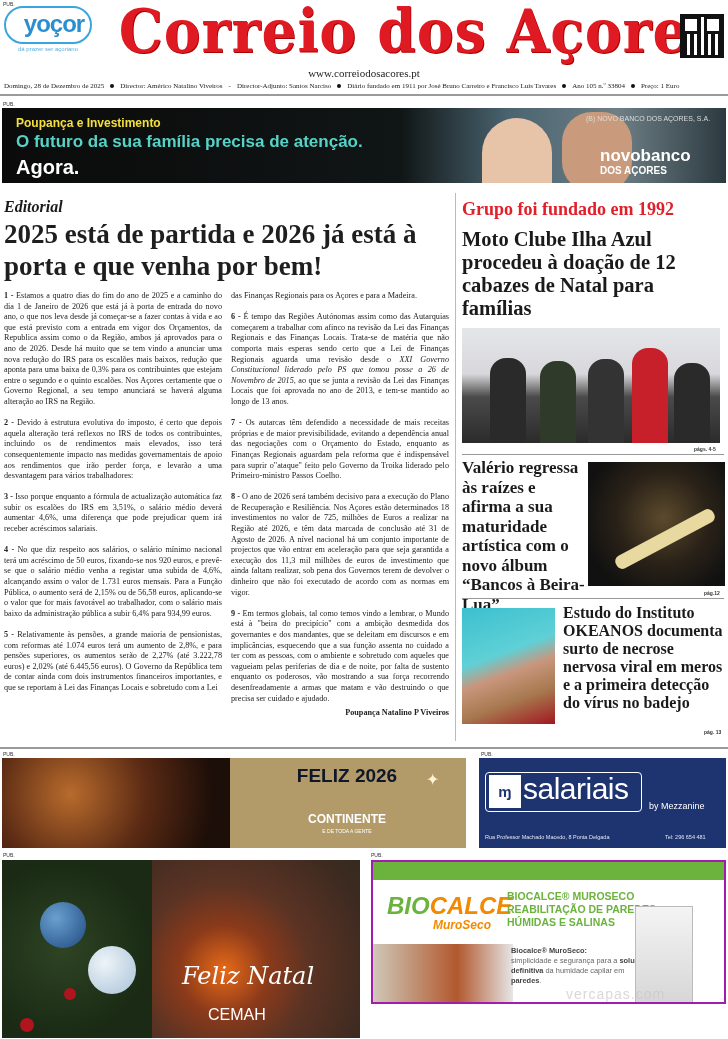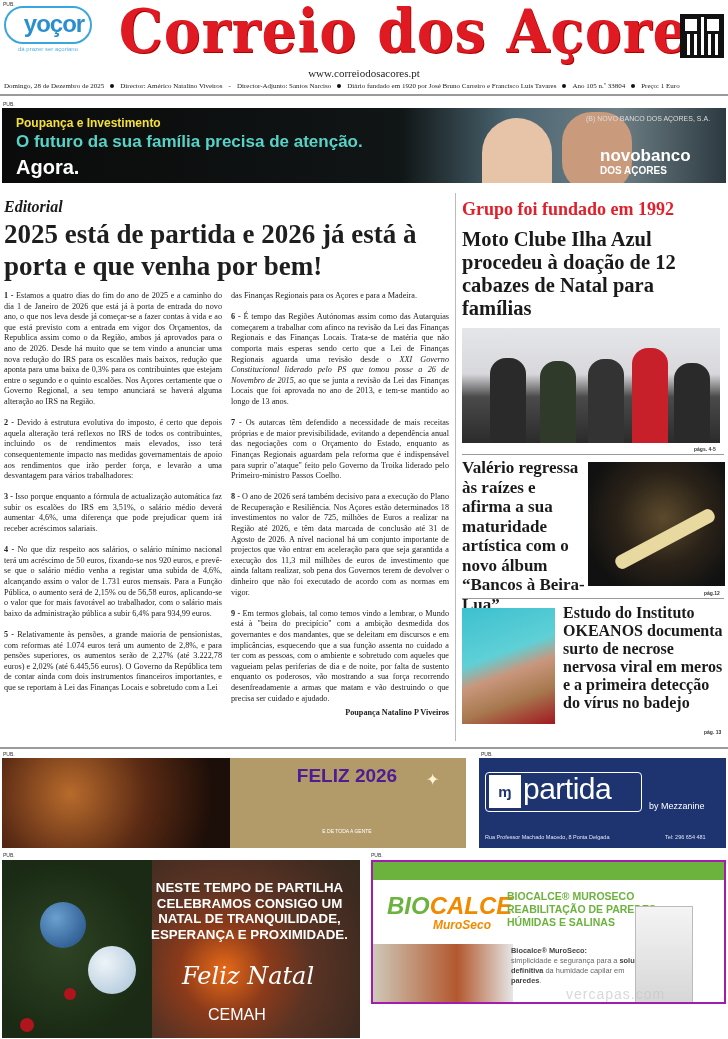--- a/index.html
+++ b/index.html
@@ -46,21 +46,21 @@
 .fig{position:absolute;bottom:0;width:36px;border-radius:16px 16px 0 0}
 .pg{position:absolute;font-family:"Liberation Sans",sans-serif;font-size:5px;font-weight:bold;color:#333}
 .hr{position:absolute;left:462px;width:262px;height:1px;background:#999}
 .val-title{position:absolute;left:462px;top:458px;width:126px;font-weight:bold;font-size:17px;line-height:19.5px}
 .valerio{left:588px;top:462px;width:137px;height:124px;background:radial-gradient(circle at 55% 45%,#5c4a2c 0,#2a2218 45%,#111 80%)}
 .est-photo{left:462px;top:608px;width:93px;height:116px;background:linear-gradient(160deg,#3cc0cf 0,#5fd0d6 40%,#c9967d 55%,#a7794f 75%,#a11820 100%)}
 .est-title{position:absolute;left:563px;top:604px;width:162px;font-weight:bold;font-size:16px;line-height:18px}
 
 .cont{position:absolute;left:2px;top:758px;width:464px;height:90px;overflow:hidden;background:#b29a69}
 .cont .photo-part{position:absolute;left:0;top:0;width:228px;height:90px;background:radial-gradient(circle at 30% 40%,#b86b2c 0,#5a2a14 45%,#1c0e08 85%)}
-.cont .h1{position:absolute;left:230px;top:8px;width:230px;text-align:center;font-family:"Liberation Sans",sans-serif;font-weight:bold;font-size:19px;line-height:20px;color:#4c1d95}
+.cont .h1{position:absolute;left:230px;top:8px;width:230px;text-align:center;font-family:"Liberation Sans",sans-serif;font-weight:bold;font-size:19px;line-height:20px;color:#0f172a}
 .cont .brand{position:absolute;left:230px;top:54px;width:230px;text-align:center;font-family:"Liberation Sans",sans-serif;font-weight:bold;font-size:12px;color:#fff}
 .cont .sub{position:absolute;left:230px;top:70px;width:230px;text-align:center;font-family:"Liberation Sans",sans-serif;font-size:5px;color:#fff}
 .cont .star{position:absolute;left:424px;top:12px;font-size:16px;color:#fff3d6}
 .mola{position:absolute;left:479px;top:758px;width:247px;height:90px;background:#1e3470}
 .mola .box{position:absolute;left:6px;top:14px;width:157px;height:40px;border:1.5px solid #fff;border-radius:4px}
 .mola .logo{position:absolute;left:10px;top:17px;width:32px;height:33px;background:#fff;color:#1e3470;font-family:"Liberation Sans",sans-serif;font-weight:bold;font-size:15px;line-height:33px;text-align:center}
 .mola .name{position:absolute;left:44px;top:14px;font-family:"Liberation Sans",sans-serif;font-size:30px;color:#fff;letter-spacing:-0.5px}
 .mola .by{position:absolute;left:170px;top:43px;font-family:"Liberation Sans",sans-serif;font-size:9px;color:#fff}
 .mola .addr{position:absolute;left:6px;top:76px;font-family:"Liberation Sans",sans-serif;font-size:5.5px;color:#dfe4f2}
 .mola .tel{position:absolute;left:186px;top:76px;font-family:"Liberation Sans",sans-serif;font-size:5.5px;color:#dfe4f2}
@@ -100,21 +100,21 @@
 <div class="mast-title">Correio dos Açores</div>
 <div class="qr"></div>
 <div class="url">www.correiodosacores.pt</div>
 <div class="infobar">
   <span>Domingo, 28 de Dezembro de 2025</span>
   <span class="dot"></span>
   <span>Director: Américo Natalino Viveiros</span>
   <span>-</span>
   <span>Director-Adjunto: Santos Narciso</span>
   <span class="dot"></span>
-  <span>Diário fundado em 1920 por José Bruno Carreiro e Francisco Luís Tavares</span>
+  <span>Diário fundado em 1911 por José Bruno Carreiro e Francisco Luís Tavares</span>
   <span class="dot"></span>
   <span>Ano 105  n.º 33804</span>
   <span class="dot"></span>
   <span>Preço: 1 Euro</span>
 </div>
 <div class="rule" style="top:94px"></div>
 
 <div class="pub" style="left:3px;top:101px">PUB.</div>
 <div class="banner">
   <div class="baby"></div>
@@ -172,40 +172,40 @@
 <div class="est-title">Estudo do Instituto OKEANOS documenta surto de necrose nervosa viral em meros e a primeira detecção do vírus no badejo</div>
 <div class="pg" style="left:704px;top:729px">pág. 13</div>
 
 <div class="rule" style="top:747px"></div>
 
 <div class="pub" style="left:3px;top:751px">PUB.</div>
 <div class="cont">
   <div class="photo-part"></div>
   <div class="star">✦</div>
   <div class="h1"><span>FELIZ 2026</span><br></div>
+  <div class="brand">CONTINENTE</div>
   <div class="sub">E DE TODA A GENTE</div>
 </div>
 <div class="pub" style="left:481px;top:751px">PUB.</div>
 <div class="mola">
   <div class="box"></div>
   <div class="logo">ɱ</div>
-  <div class="name">partida</div>
+  <div class="name">salariais</div>
   <div class="by">by Mezzanine</div>
   <div class="addr">Rua Professor Machado Macedo, 8 Ponta Delgada</div>
   <div class="tel">Tel: 296 654 481</div>
 </div>
 
 <div class="pub" style="left:3px;top:852px">PUB.</div>
 <div class="cemah">
   <div class="tree"></div>
   <div class="ball" style="left:38px;top:42px;width:46px;height:46px;background:radial-gradient(circle at 35% 35%,#6aa0d0,#1f4a80)"></div>
   <div class="ball" style="left:86px;top:86px;width:48px;height:48px;background:radial-gradient(circle at 35% 35%,#eef4f8,#a8c2d8)"></div>
   <div class="ball" style="left:62px;top:128px;width:12px;height:12px;background:#b0141c"></div>
   <div class="ball" style="left:18px;top:158px;width:14px;height:14px;background:#b0141c"></div>
-  <div class="msg">NESTE TEMPO DE PARTILHA CELEBRAMOS CONSIGO UM NATAL DE TRANQUILIDADE, ESPERANÇA E PROXIMIDADE.</div>
   <div class="feliz">Feliz Natal</div>
   <div class="logo">CEMAH</div>
 </div>
 
 <div class="pub" style="left:371px;top:852px">PUB.</div>
 <div class="bio">
   <div class="topbar"></div>
   <div class="logo1"><span>BIO</span><b>CALCE</b></div>
   <div class="logo2">MuroSeco</div>
   <div class="head">

